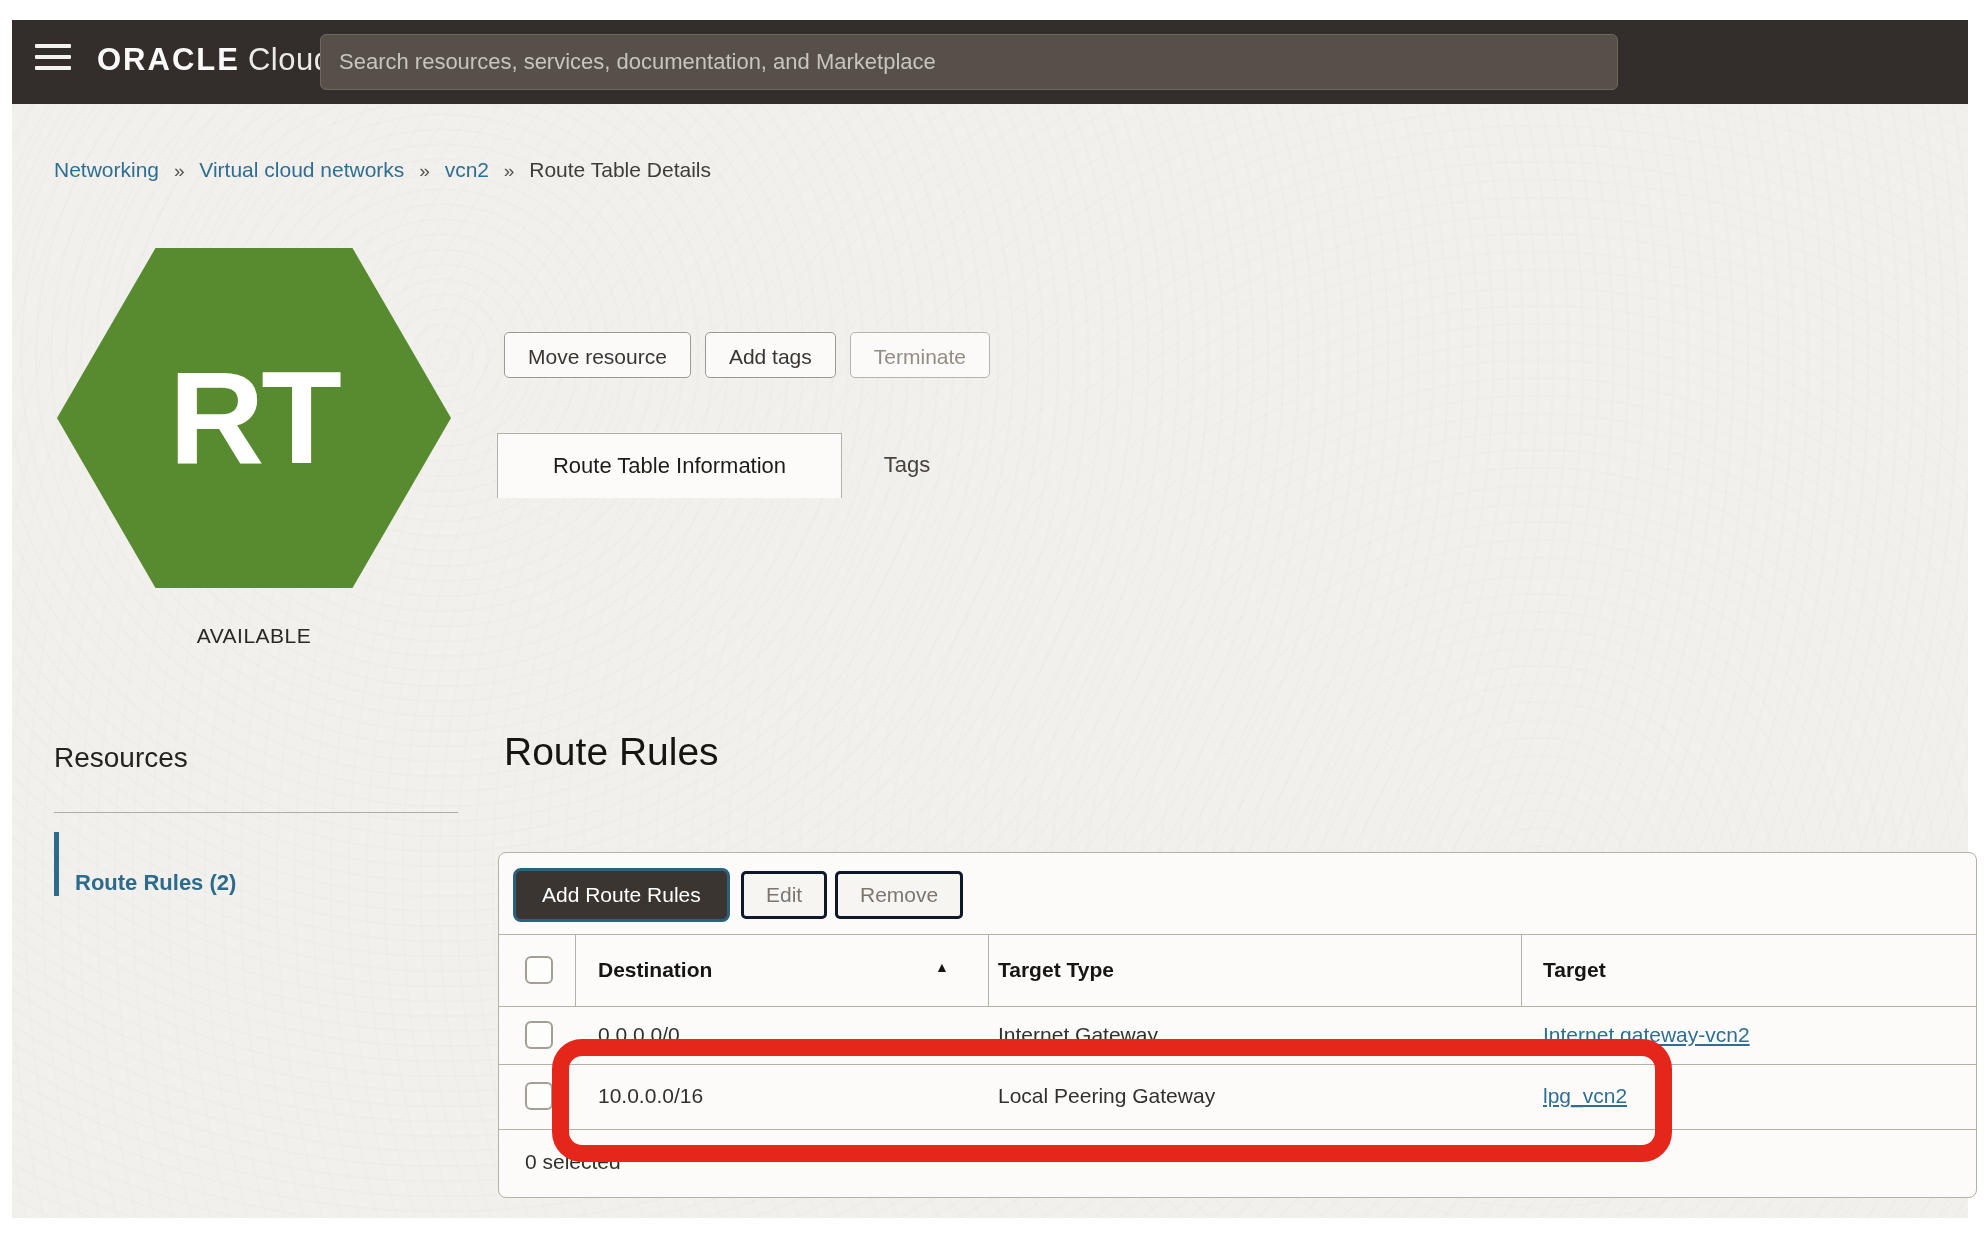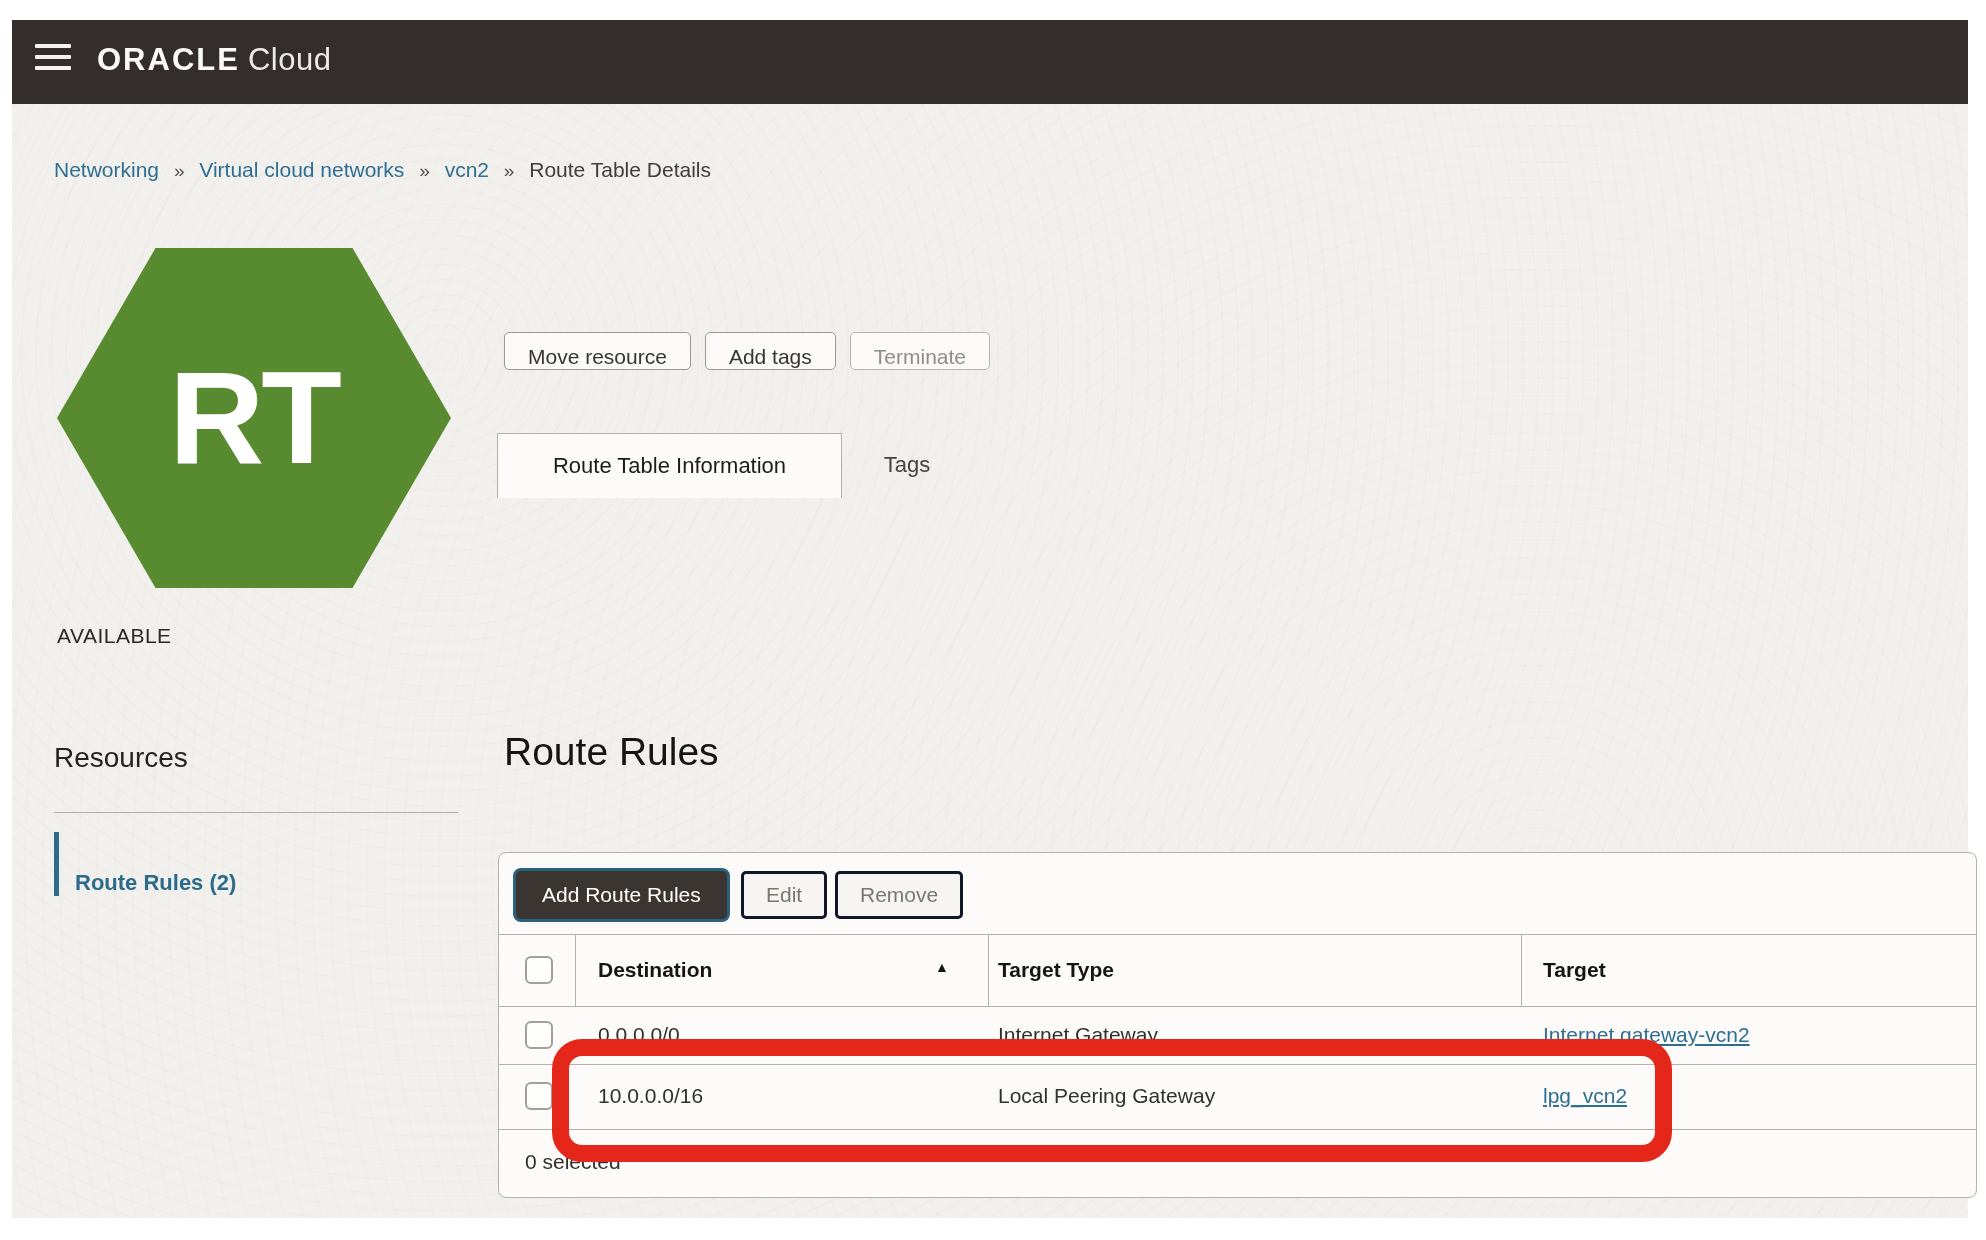--- a/index.html
+++ b/index.html
@@ -34,34 +34,34 @@
   }
   .search::placeholder { color: #c9c4be; opacity: 1; }
 
   
   .breadcrumb { position: absolute; left: 42px; top: 138px; font-size: 21px; white-space: nowrap; }
   .crumb-link { color: #2f6e93; text-decoration: none; cursor: pointer; }
   .crumb-sep { color: #55504a; margin: 0 9px; font-size: 19px; }
   .crumb-current { color: #403c37; }
 
   
-  .hexwrap { position: absolute; left: 45px; top: 228px; width: 394px; text-align: left; }
+  .hexwrap { position: absolute; left: 45px; top: 228px; width: 394px; text-align: center; }
   .hex {
     width: 394px; height: 340px; background: #588a2f;
     clip-path: polygon(25% 0%, 75% 0%, 100% 50%, 75% 100%, 25% 100%, 0% 50%);
     display: flex; align-items: center; justify-content: center;
   }
   .hex span { color: #ffffff; font-size: 132px; font-weight: 700; letter-spacing: -3px; line-height: 1; }
   .status { margin-top: 36px; font-size: 21px; color: #2b2825; letter-spacing: 0.5px; }
 
   
   .title { position: absolute; left: 492px; top: 205px; font-size: 41px; font-weight: 400; color: #171411; }
   .actions { position: absolute; left: 492px; top: 312px; display: flex; gap: 14px; }
   .btn {
-    height: 38px; padding: 12px 23px; font-size: 21px; color: #3a3531;
+    height: 46px; padding: 12px 23px; font-size: 21px; color: #3a3531;
     background: #fbfaf8; border: 1px solid #9e9891; border-radius: 5px; cursor: pointer;
     font-family: "Liberation Sans", sans-serif;
   }
   .btn.disabled { color: #928c85; border-color: #b8b3ac; cursor: default; }
 
   
   .tab-active {
     position: absolute; left: 485px; top: 413px; width: 345px; height: 65px; z-index: 3;
     background: #fcfbfa; border: 1px solid #b5b0a8; border-bottom: none;
     display: flex; align-items: center; justify-content: center;
@@ -149,20 +149,21 @@
 
   <header class="topbar">
     <div class="hamburger">
       <span></span>
         <span></span>
         <span></span>
     </div>
     <div class="brand">
       <span class="brand-oracle">ORACLE</span><span class="brand-cloud">Cloud</span>
     </div>
+    <input class="search" type="text" placeholder="Search resources, services, documentation, and Marketplace" style="">
   </header>
 
   <nav class="breadcrumb">
     <span class="crumb-link">Networking</span>
     <span class="crumb-sep">»</span>
     <span class="crumb-link">Virtual cloud networks</span>
     <span class="crumb-sep">»</span>
     <span class="crumb-link">vcn2</span>
     <span class="crumb-sep">»</span>
     <span class="crumb-current">Route Table Details</span>

